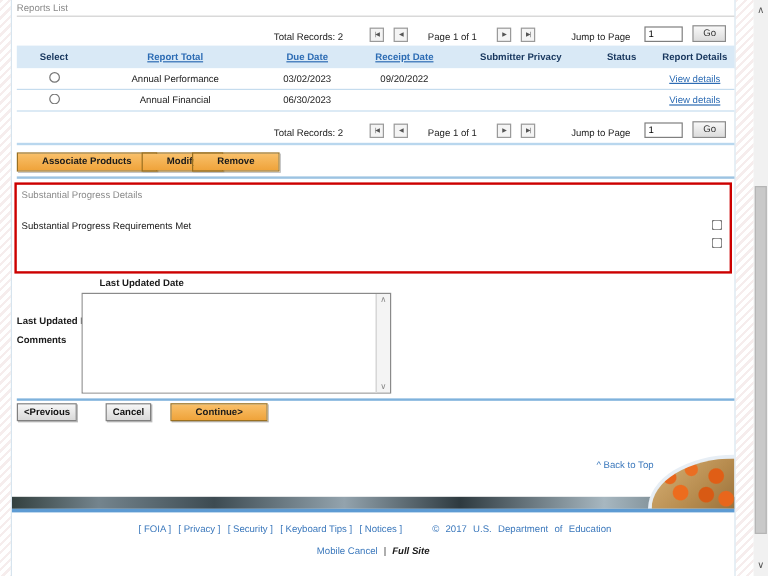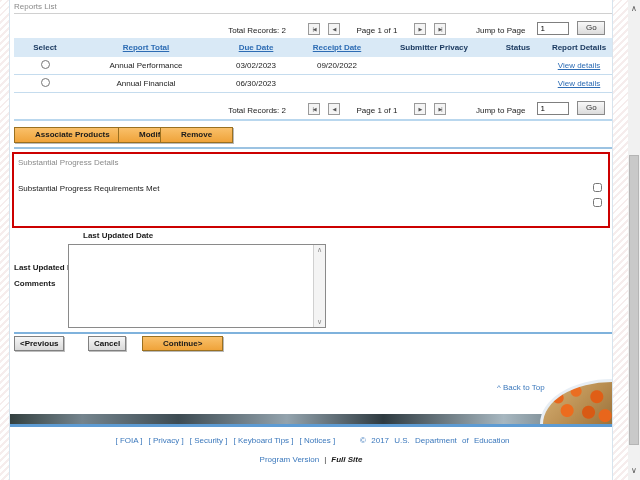--- a/index.html
+++ b/index.html
@@ -205,18 +205,18 @@
 
   <div class="footer-links">
     <span class="flink">[ FOIA ]</span>
     <span class="flink">[ Privacy ]</span>
     <span class="flink">[ Security ]</span>
     <span class="flink">[ Keyboard Tips ]</span>
     <span class="flink">[ Notices ]</span>
     <span class="footer-copy">© 2017 U.S. Department of Education</span>
   </div>
   <div class="footer-sub">
-    <span class="mob">Program Version</span>
+    <span class="mob">Mobile Cancel</span>
     <span class="sep">|</span>
     <span class="full">Full Site</span>
   </div>
 
 </div>
 
 </body></html>

